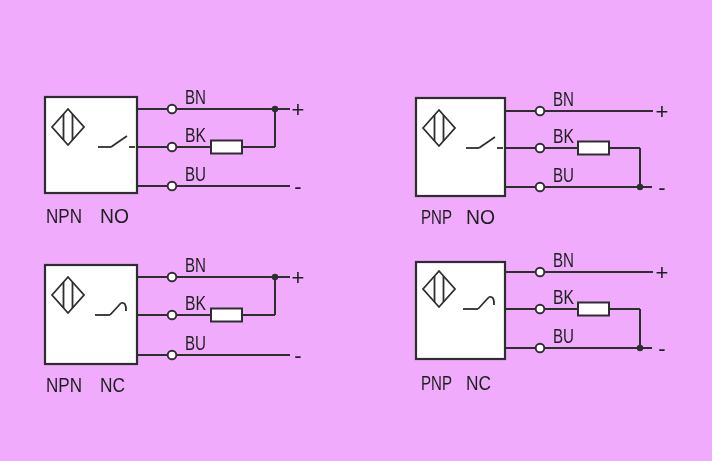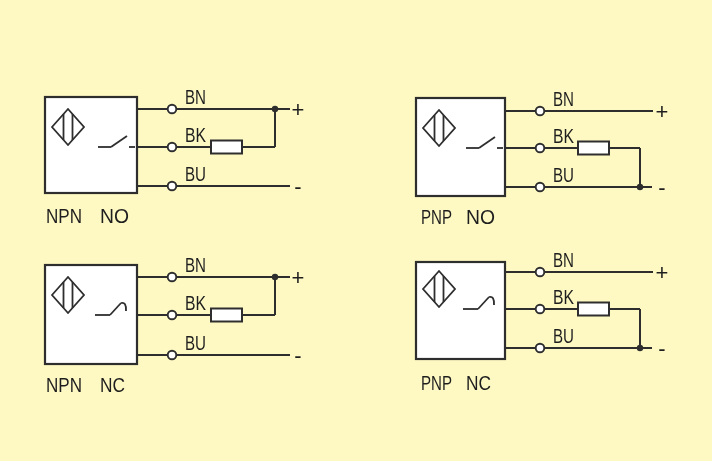--- a/index.html
+++ b/index.html
@@ -4,21 +4,21 @@
 <style>
   html, body {
     margin: 0;
     padding: 0;
     background: #ffffff;
   }
   #stage {
     position: relative;
     width: 712px;
     height: 461px;
-    background: #fef9c3;
+    background: #f0abfc;
     font-family: "Liberation Sans", sans-serif;
     overflow: hidden;
   }
   svg text {
     font-family: "Liberation Sans", sans-serif;
     fill: #1e1e1e;
   }
 </style>
 </head>
 <body>

